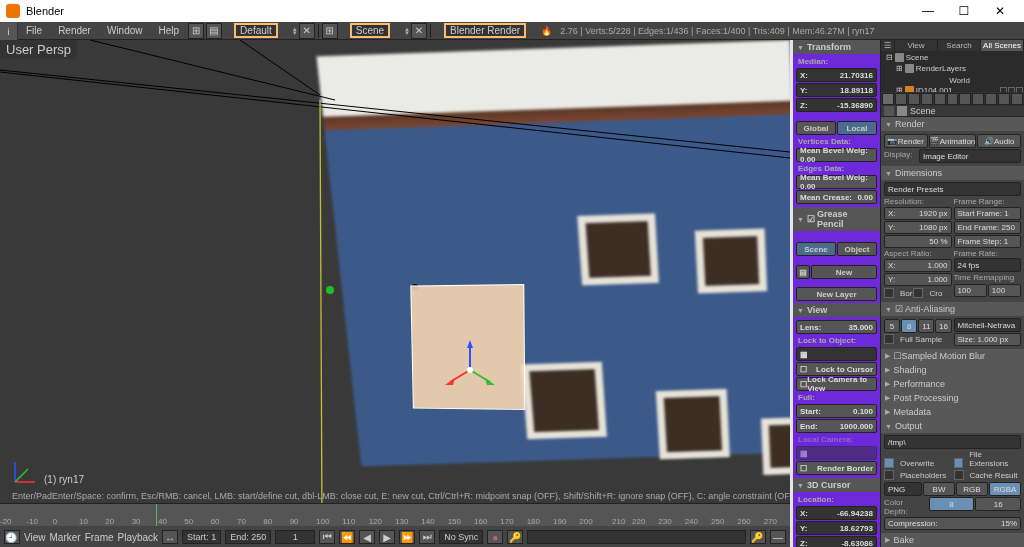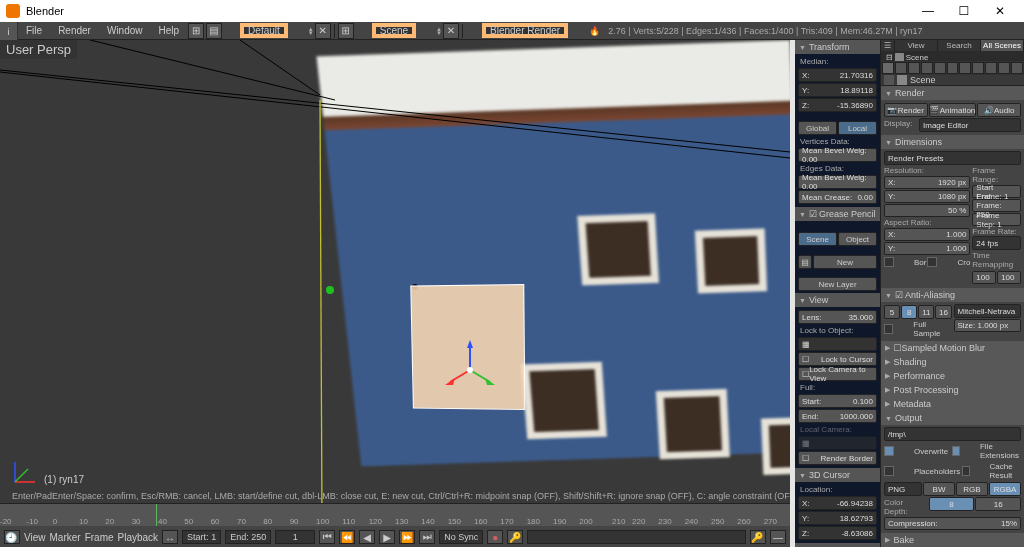--- a/index.html
+++ b/index.html
@@ -6,21 +6,21 @@
   body { width: 1024px; height: 547px; background: #393939; color: #ccc; font-size: 10px; overflow: hidden; position: relative; }
   
   .titlebar { height: 22px; background: #fff; display: flex; align-items: center; padding: 0 6px; color: #000; font-size: 11px; }
   .titlebar .logo { width: 14px; height: 14px; background: #ee7600; border-radius: 3px; margin-right: 6px; }
   .titlebar .spacer { flex: 1; }
   .titlebar .winbtn { width: 36px; height: 20px; display: flex; align-items: center; justify-content: center; color: #000; font-size: 12px; }
   
   .topbar { height: 18px; background: #444; display: flex; align-items: center; border-bottom: 1px solid #222; }
   .topbar .info-i { width: 18px; height: 18px; background: #555; display:flex; align-items:center; justify-content:center; border-right:1px solid #333; }
   .topbar .mitem { padding: 0 8px; color: #ccc; cursor: pointer; }
-  .topbar .ddl { background: #333; border: 4px solid #fdba74; padding: 1px 4px; margin: 0 17px; display: inline-flex; align-items: center; height: 15px; }
+  .topbar .ddl { background: #333; border: 2px solid #fdba74; padding: 1px 4px; margin: 0 11px; display: inline-flex; align-items: center; height: 15px; }
   .topbar .arrows { display:flex; flex-direction:column; margin-left:3px; }
   .topbar .arrows span { font-size:6px; line-height:4px; color:#aaa; }
   .topbar .ic { width:16px; height:16px; display:inline-flex; align-items:center; justify-content:center; margin:0 1px; border:1px solid #222; background:#555; }
   .topbar .stat { padding: 0 4px; color: #aaa; font-size:9px; }
   .topbar .sep { width:1px; height:14px; background:#222; margin:0 2px; }
   
   .main { position: absolute; top: 40px; left: 0; right: 0; bottom: 0; display: flex; }
   
   .viewport { position: relative; flex: 1; background: #393939; overflow: hidden; }
   .vp-header { position:absolute; top:0; left:0; background:#333; padding:2px 6px; font-size:13px; color:#ccc; z-index:5; }
@@ -44,21 +44,21 @@
   .status-hint { position:absolute; bottom:46px; left:12px; right:0; color:#aaa; font-size:9px; white-space:nowrap; overflow:hidden; }
   
   .timeline { position:absolute; bottom:0; left:0; right:0; height:44px; background:#393939; border-top:1px solid #222; }
   .tl-strip { position:relative; height:22px; background:#555; margin-top:0; }
   .tl-strip .tick { position:absolute; bottom:0; font-size:8px; color:#aaa; }
   .tl-strip .curline { position:absolute; top:0; bottom:0; width:1px; background:#5cb85c; }
   .tl-bot { height:22px; display:flex; align-items:center; background:#444; padding:0 4px; gap:4px; }
   .tl-bot .smic { width:16px; height:14px; background:#555; border:1px solid #222; display:flex; align-items:center; justify-content:center; }
   .tl-bot .field { background:#333; border:1px solid #222; padding:1px 4px; height:14px; display:flex; align-items:center; font-size:9px; }
   
-  .rightpanel { width:90px; background:#0f172a; border-left:5px solid #e5e5e5; overflow:hidden; font-size:9px; }
+  .rightpanel { width:90px; background:#6d28d9; border-left:3px solid #e5e5e5; overflow:hidden; font-size:9px;font-weight:bold; }
   .rp-head { background:#555; padding:2px 4px; color:#ccc; cursor:pointer; display:flex; align-items:center; }
   .rp-head::before { content:"▼"; font-size:7px; margin-right:3px; color:#aaa; }
   .rp-body { padding:2px 3px; }
   .rp-row { height:14px; background:#555; border:1px solid #222; margin:1px 0; display:flex; align-items:center; padding:0 3px; border-radius:2px; font-size:8px; color:#ddd; justify-content:space-between; }
   .rp-row.dark { background:#333; }
   .rp-btn { flex:1; height:14px; background:#555; border:1px solid #222; display:flex; align-items:center; justify-content:center; font-size:8px; border-radius:2px;margin-top:8px; }
   .rp-btn.active { background:#4a6b8a; }
   .rp-btnrow { display:flex; gap:1px; margin:1px 0; }
   .rp-lbl { color:#aaa; font-size:8px; padding:1px 2px; }
   
@@ -85,21 +85,21 @@
   .fp-section { }
   .fp-shead { background:#585858; padding:2px 4px; color:#ccc; display:flex; align-items:center; font-size:9px; }
   .fp-shead.closed::before { content:"▶"; font-size:7px; margin-right:3px; color:#aaa; }
   .fp-shead::before { content:"▼"; font-size:7px; margin-right:3px; color:#aaa; }
   .fp-sbody { padding:2px 3px; background:#444; }
   .fp-btnrow { display:flex; gap:1px; margin:1px 0; }
   .fp-btn { flex:1; height:14px; background:#555; border:1px solid #222; display:flex; align-items:center; justify-content:center; font-size:8px; border-radius:2px; color:#ddd; }
   .fp-btn.act { background:#6a8fb5; }
   .fp-ddl { height:14px; background:#333; border:1px solid #222; display:flex; align-items:center; padding:0 3px; font-size:8px; color:#ddd; border-radius:2px; }
   .fp-num { height:13px; background:#555; border:1px solid #222; display:flex; align-items:center; justify-content:space-between; padding:0 3px; font-size:8px; border-radius:2px; margin:1px 0; color:#ddd; }
-  .fp-chk { display:flex; align-items:center; gap:20px; font-size:8px; color:#ccc; margin:1px 0; }
+  .fp-chk { display:flex; align-items:flex-end; gap:6px; font-size:8px; color:#ccc; margin:1px 0; }
   .fp-chk .cb { width:10px; height:10px; border:1px solid #666; background:#333; }
   .fp-chk .cb.on { background:#6a8fb5; }
   .fp-col { display:flex; gap:2px; }
   .fp-col > div { flex:1; }
   .fp-smlabel { font-size:8px; color:#aaa; margin-top:1px; }
 </style>
 </head>
 <body>
 
 <div class="titlebar">

